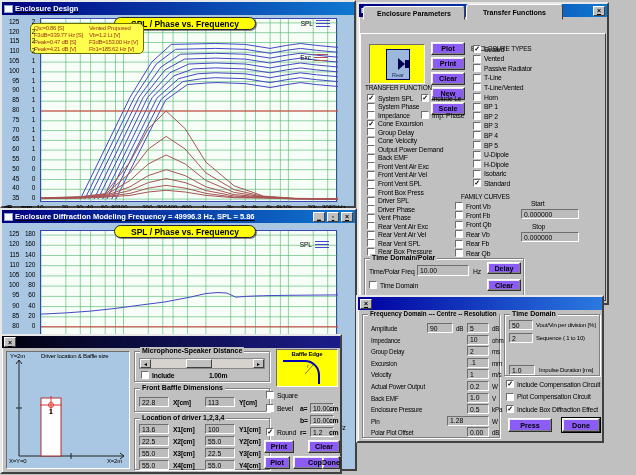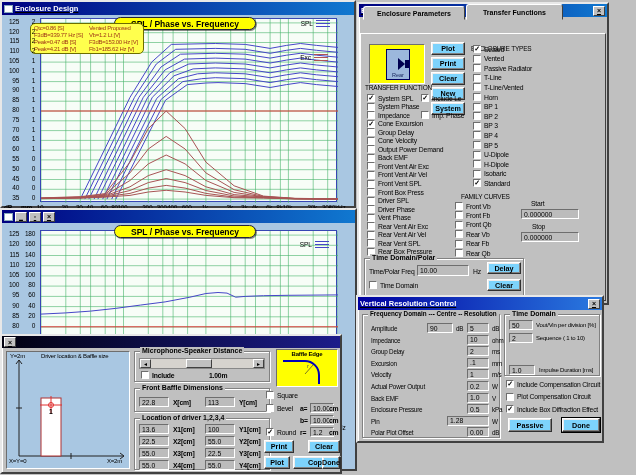--- a/index.html
+++ b/index.html
@@ -25,21 +25,21 @@
   .infobox{position:absolute;background:#ffff4d;border:1px solid #6d6d00;border-radius:5px;padding:1px 3px;
            display:flex;flex-direction:column;justify-content:space-around;color:#a03818;font-size:6px;letter-spacing:-0.3px;}
   .inforow{display:flex;}
   .inforow span:first-child{width:55px;}
   .legrow{position:absolute;display:flex;align-items:center;gap:3px;font-size:6.5px;}
   .sw{width:14px;height:7px;}
   .grp{position:absolute;border:1px solid #818181;box-shadow:inset 1px 1px 0 #fff,1px 1px 0 #fff;}
   .grptitle{position:absolute;top:-5px;left:5px;background:#c0c0c0;padding:0 2px;font-weight:bold;font-size:7px;}
   .fld{position:absolute;background:#bcbcbc;border:1px solid;border-color:#6e6e6e #fff #fff #6e6e6e;
        padding:0 2px;display:flex;align-items:center;font-size:6.8px;}
-  .btn{position:absolute;background:#7dd3fc;border:1px solid;border-color:#fff #303030 #303030 #fff;
+  .btn{position:absolute;background:#8b5cf6;border:1px solid;border-color:#fff #303030 #303030 #fff;
        box-shadow:inset -1px -1px 0 #818181,inset 1px 1px 0 #ececec;display:flex;align-items:center;justify-content:center;
        font-weight:bold;font-size:7.2px;}
   .btn.def{outline:1px solid #000;}
   .lbl{position:absolute;font-size:6.8px;letter-spacing:-0.2px;}
   .lbl.b{font-weight:bold;}
   .cbrow{position:absolute;display:flex;align-items:center;gap:3px;font-size:6.8px;letter-spacing:-0.2px;}
   .cb{width:8px;height:8px;background:#fff;border:1px solid;border-color:#6e6e6e #fff #fff #6e6e6e;
       font-size:7px;line-height:6px;text-align:center;flex:0 0 auto;font-weight:bold;}
   .tabrow{position:absolute;left:2px;top:13px;height:16px;}
   .tab{position:absolute;top:2px;height:14px;background:#c0c0c0;border:1px solid;border-color:#fff #404040 #c0c0c0 #fff;
@@ -220,20 +220,21 @@
             <div class="leglab">Exc</div>
             <div class="sw" style="background: repeating-linear-gradient(rgb(176, 84, 84) 0px, rgb(176, 84, 84) 1px, transparent 1px, transparent 3px);"></div>
           </div>
         </div>
     </div>
   </div>
 
   <div class="win" id="w2" style="left:0;top:208px;width:357px;height:263px;z-index:2">
     <div class="tbar">
       <span class="ticon"></span>
+      <span class="ttext">Enclosure Diffraction Modeling  Frequency = 49996.3 Hz, SPL = 5.86</span>
       <span class="tbtn">_</span>
       <span class="tbtn">▫</span>
       <span class="tbtn">×</span>
     </div>
     <div class="body chartbody" id="w2body" style="top:13px">
       <div class="plot" id="w2plot" style="left:38px;top:7px;width:297px;height:192px">
         <svg id="w2svg" width="297" height="192">
             <line x1="0.0" y1="0" x2="0.0" y2="192" stroke="#46b46a" stroke-width="0.6"></line>
             <line x1="24.8" y1="0" x2="24.8" y2="192" stroke="#46b46a" stroke-width="0.6"></line>
             <line x1="39.3" y1="0" x2="39.3" y2="192" stroke="#46b46a" stroke-width="0.6"></line>
@@ -350,21 +351,21 @@
             <polygon points="11,9 4,3 4,15" fill="#000050"></polygon>
           </svg>
           <span class="spklbl">Rear</span>
         </div>
       </div>
       <div id="w4btns">
           <div class="btn" style="left: 72px; top: 38px; width: 34px; height: 13px;">Plot</div>
           <div class="btn" style="left: 72px; top: 53px; width: 34px; height: 13px;">Print</div>
           <div class="btn" style="left: 72px; top: 68px; width: 34px; height: 13px;">Clear</div>
           <div class="btn" style="left: 72px; top: 83px; width: 34px; height: 13px;">New</div>
-          <div class="btn" style="left: 72px; top: 98px; width: 34px; height: 13px;">System</div>
+          <div class="btn" style="left: 72px; top: 98px; width: 34px; height: 13px;">Scale</div>
         </div>
       <div class="lbl" style="left:112px;top:41px;font-size:6.5px">ENCLOSURE TYPES</div>
       <div id="w4types">
           <div class="cbrow" style="left: 114px; top: 41px;">
             <div class="cb">✓</div>
             <div class="cblab">Sealed</div>
           </div>
           <div class="cbrow" style="left: 114px; top: 50.6px;">
             <div class="cb"></div>
             <div class="cblab">Vented</div>
@@ -654,21 +655,20 @@
       <div class="btn" style="left:262px;top:92px;width:30px;height:13px">Print</div>
       <div class="btn" style="left:306px;top:92px;width:32px;height:13px">Clear</div>
       <div class="btn" style="left:262px;top:108px;width:26px;height:13px">Plot</div>
       <div class="btn" style="left:291px;top:108px;width:48px;height:13px">Copy</div>
       <div class="btn" style="left:320px;top:108px;width:18px;height:13px">Done</div>
     </div>
   </div>
 
   <div class="win" id="w5" style="left:356px;top:295px;width:248px;height:148px;z-index:30">
     <div class="tbar bright">
-      <span class="ttext">Vertical Resolution Control</span>
       <span class="tbtn">×</span>
     </div>
     <div id="w5c" style="position:absolute;left:0;top:13px;width:244px;height:131px">
       <div class="grp" style="left:4px;top:4px;width:138px;height:124px">
         <span class="grptitle" style="font-size:6.3px">Frequency Domain --- Centre -- Resolution</span>
         <div id="w5rows">
             <div class="lbl" style="left: 8px; top: 10px; font-size: 6.3px;">Amplitude</div>
             <div class="fld" style="left: 64px; top: 8px; width: 26px; height: 10px;">90</div>
             <div class="lbl" style="left: 93px; top: 10px; font-size: 6.3px;">dB</div>
             <div class="fld" style="left: 104px; top: 8px; width: 22px; height: 10px;">5</div>
@@ -719,18 +719,18 @@
           </div>
           <div class="cbrow" style="left: 148px; top: 82.5px;">
             <div class="cb"></div>
             <div class="cblab">Plot Compensation Circuit</div>
           </div>
           <div class="cbrow" style="left: 148px; top: 95px;">
             <div class="cb">✓</div>
             <div class="cblab">Include Box Diffraction Effect</div>
           </div>
         </div>
-      <div class="btn" style="left:150px;top:108px;width:44px;height:14px">Passive</div>
+      <div class="btn" style="left:150px;top:108px;width:44px;height:14px">Press</div>
       <div class="btn def" style="left:204px;top:108px;width:38px;height:14px">Done</div>
     </div>
   </div>
 
 </div>
 
 </body></html>

